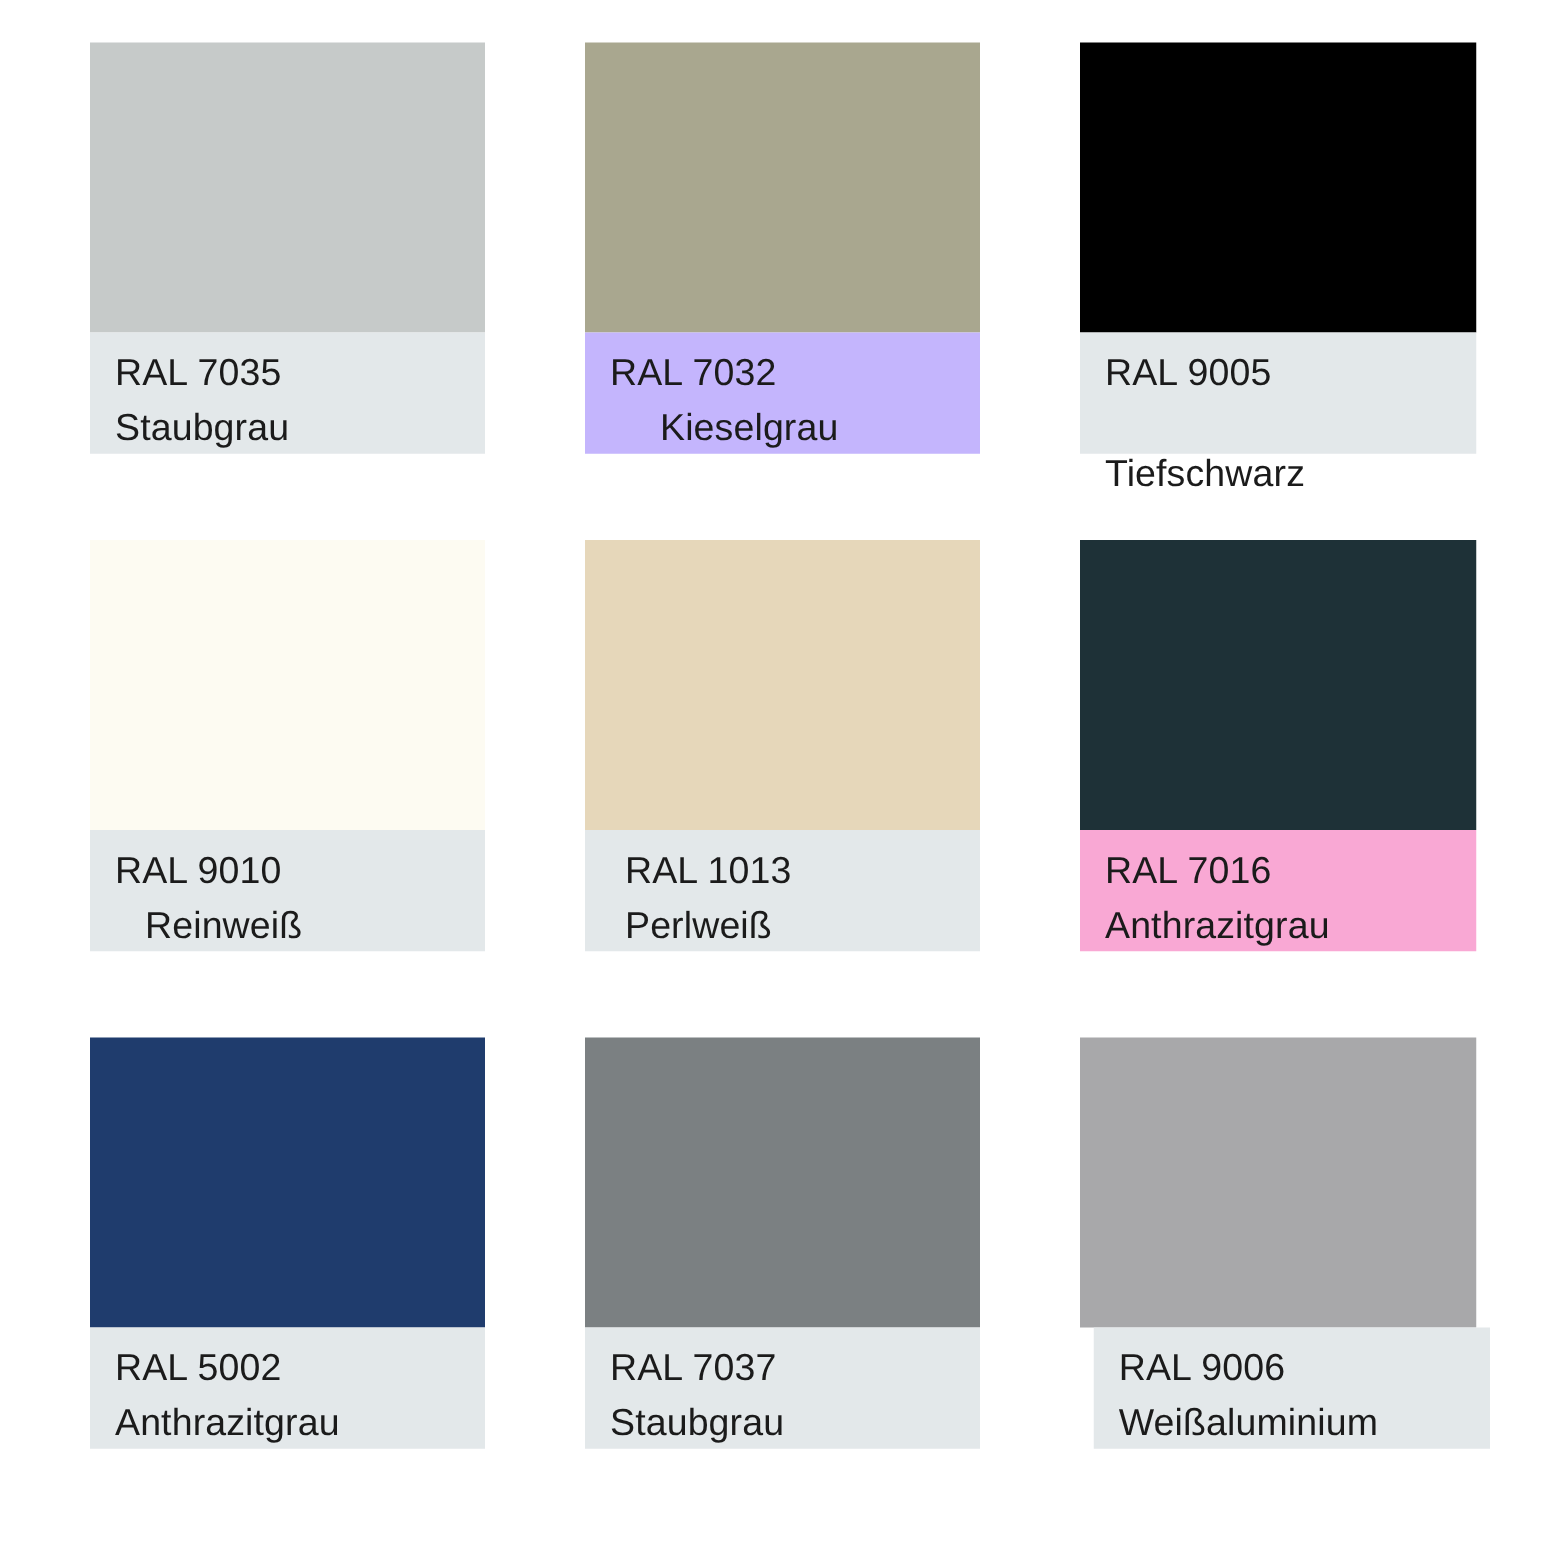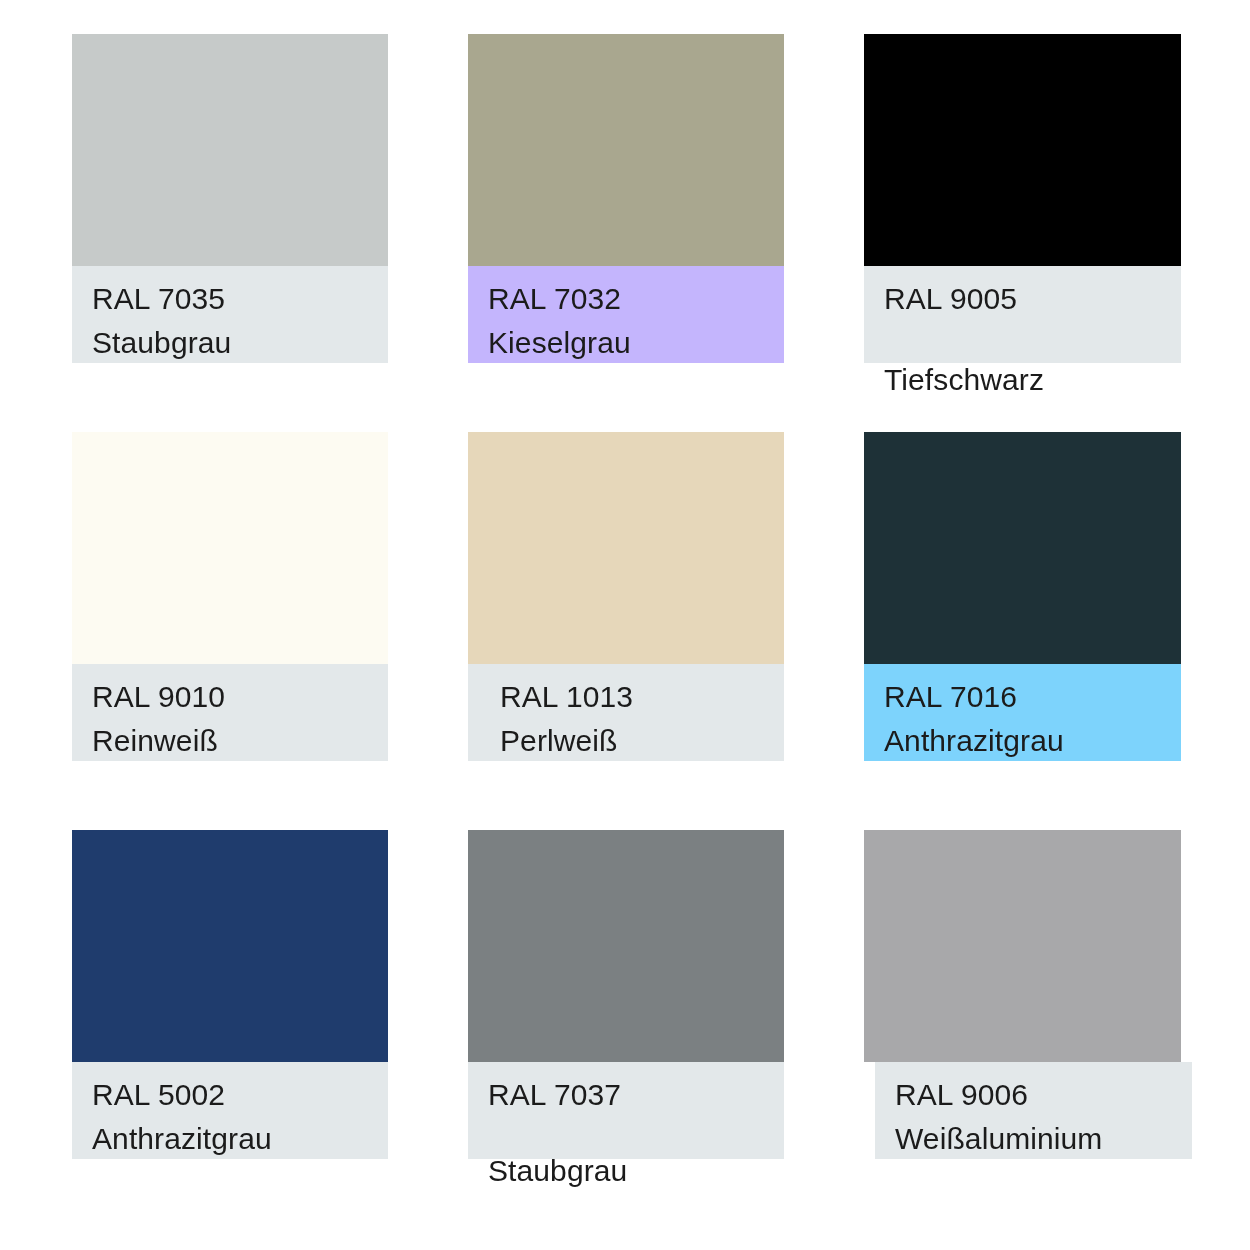--- a/index.html
+++ b/index.html
@@ -82,67 +82,67 @@
     <div class="swatch-label" style="background-color: rgb(227, 232, 234);">
       <span class="swatch-code" style="color: rgb(27, 27, 27);">RAL 7035</span>
       <span class="swatch-name" style="color: rgb(27, 27, 27);">Staubgrau</span>
     </div>
   </div>
 
   <div class="swatch-card">
     <div class="swatch-chip" style="background-color: rgb(169, 167, 143);"></div>
     <div class="swatch-label" style="background-color: #c4b5fd;">
       <span class="swatch-code" style="color: rgb(27, 27, 27);">RAL 7032</span>
-      <span class="swatch-name" style="color: rgb(27, 27, 27);">Kieselgrau</span>
+      <span class="swatch-name" style="color: rgb(27, 27, 27); margin-left: 40px;">Kieselgrau</span>
     </div>
   </div>
 
   <div class="swatch-card">
     <div class="swatch-chip" style="background-color: rgb(0, 0, 0);"></div>
     <div class="swatch-label" style="background-color: rgb(227, 232, 234); gap: 37px;">
       <span class="swatch-code" style="color: rgb(27, 27, 27);">RAL 9005</span>
       <span class="swatch-name" style="color: rgb(27, 27, 27);">Tiefschwarz</span>
     </div>
   </div>
 
   <div class="swatch-card">
     <div class="swatch-chip" style="background-color: rgb(253, 251, 242);"></div>
     <div class="swatch-label" style="background-color: rgb(227, 232, 234);">
       <span class="swatch-code" style="color: rgb(27, 27, 27);">RAL 9010</span>
-      <span class="swatch-name" style="color: rgb(27, 27, 27);">Reinweiß</span>
+      <span class="swatch-name" style="color: rgb(27, 27, 27); margin-left: 24px;">Reinweiß</span>
     </div>
   </div>
 
   <div class="swatch-card">
     <div class="swatch-chip" style="background-color: rgb(230, 215, 186);"></div>
     <div class="swatch-label" style="background-color: rgb(227, 232, 234); padding-left: 32px;">
       <span class="swatch-code" style="color: rgb(27, 27, 27);">RAL 1013</span>
       <span class="swatch-name" style="color: rgb(27, 27, 27);">Perlweiß</span>
     </div>
   </div>
 
   <div class="swatch-card">
     <div class="swatch-chip" style="background-color: rgb(30, 49, 55);"></div>
-    <div class="swatch-label" style="background-color: #7dd3fc;">
+    <div class="swatch-label" style="background-color: #f9a8d4;">
       <span class="swatch-code" style="color: rgb(27, 27, 27);">RAL 7016</span>
       <span class="swatch-name" style="color: rgb(27, 27, 27);">Anthrazitgrau</span>
     </div>
   </div>
 
   <div class="swatch-card">
     <div class="swatch-chip" style="background-color: rgb(31, 60, 109);"></div>
     <div class="swatch-label" style="background-color: rgb(227, 232, 234);">
       <span class="swatch-code" style="color: rgb(27, 27, 27);">RAL 5002</span>
       <span class="swatch-name" style="color: rgb(27, 27, 27);">Anthrazitgrau</span>
     </div>
   </div>
 
   <div class="swatch-card">
     <div class="swatch-chip" style="background-color: rgb(123, 128, 130);"></div>
-    <div class="swatch-label" style="background-color: rgb(227, 232, 234); gap: 32px;">
+    <div class="swatch-label" style="background-color: rgb(227, 232, 234);">
       <span class="swatch-code" style="color: rgb(27, 27, 27);">RAL 7037</span>
       <span class="swatch-name" style="color: rgb(27, 27, 27);">Staubgrau</span>
     </div>
   </div>
 
   <div class="swatch-card">
     <div class="swatch-chip" style="background-color: rgb(168, 168, 170);"></div>
     <div class="swatch-label" style="background-color: rgb(227, 232, 234); margin-left: 11px;">
       <span class="swatch-code" style="color: rgb(27, 27, 27);">RAL 9006</span>
       <span class="swatch-name" style="color: rgb(27, 27, 27);">Weißaluminium</span>

